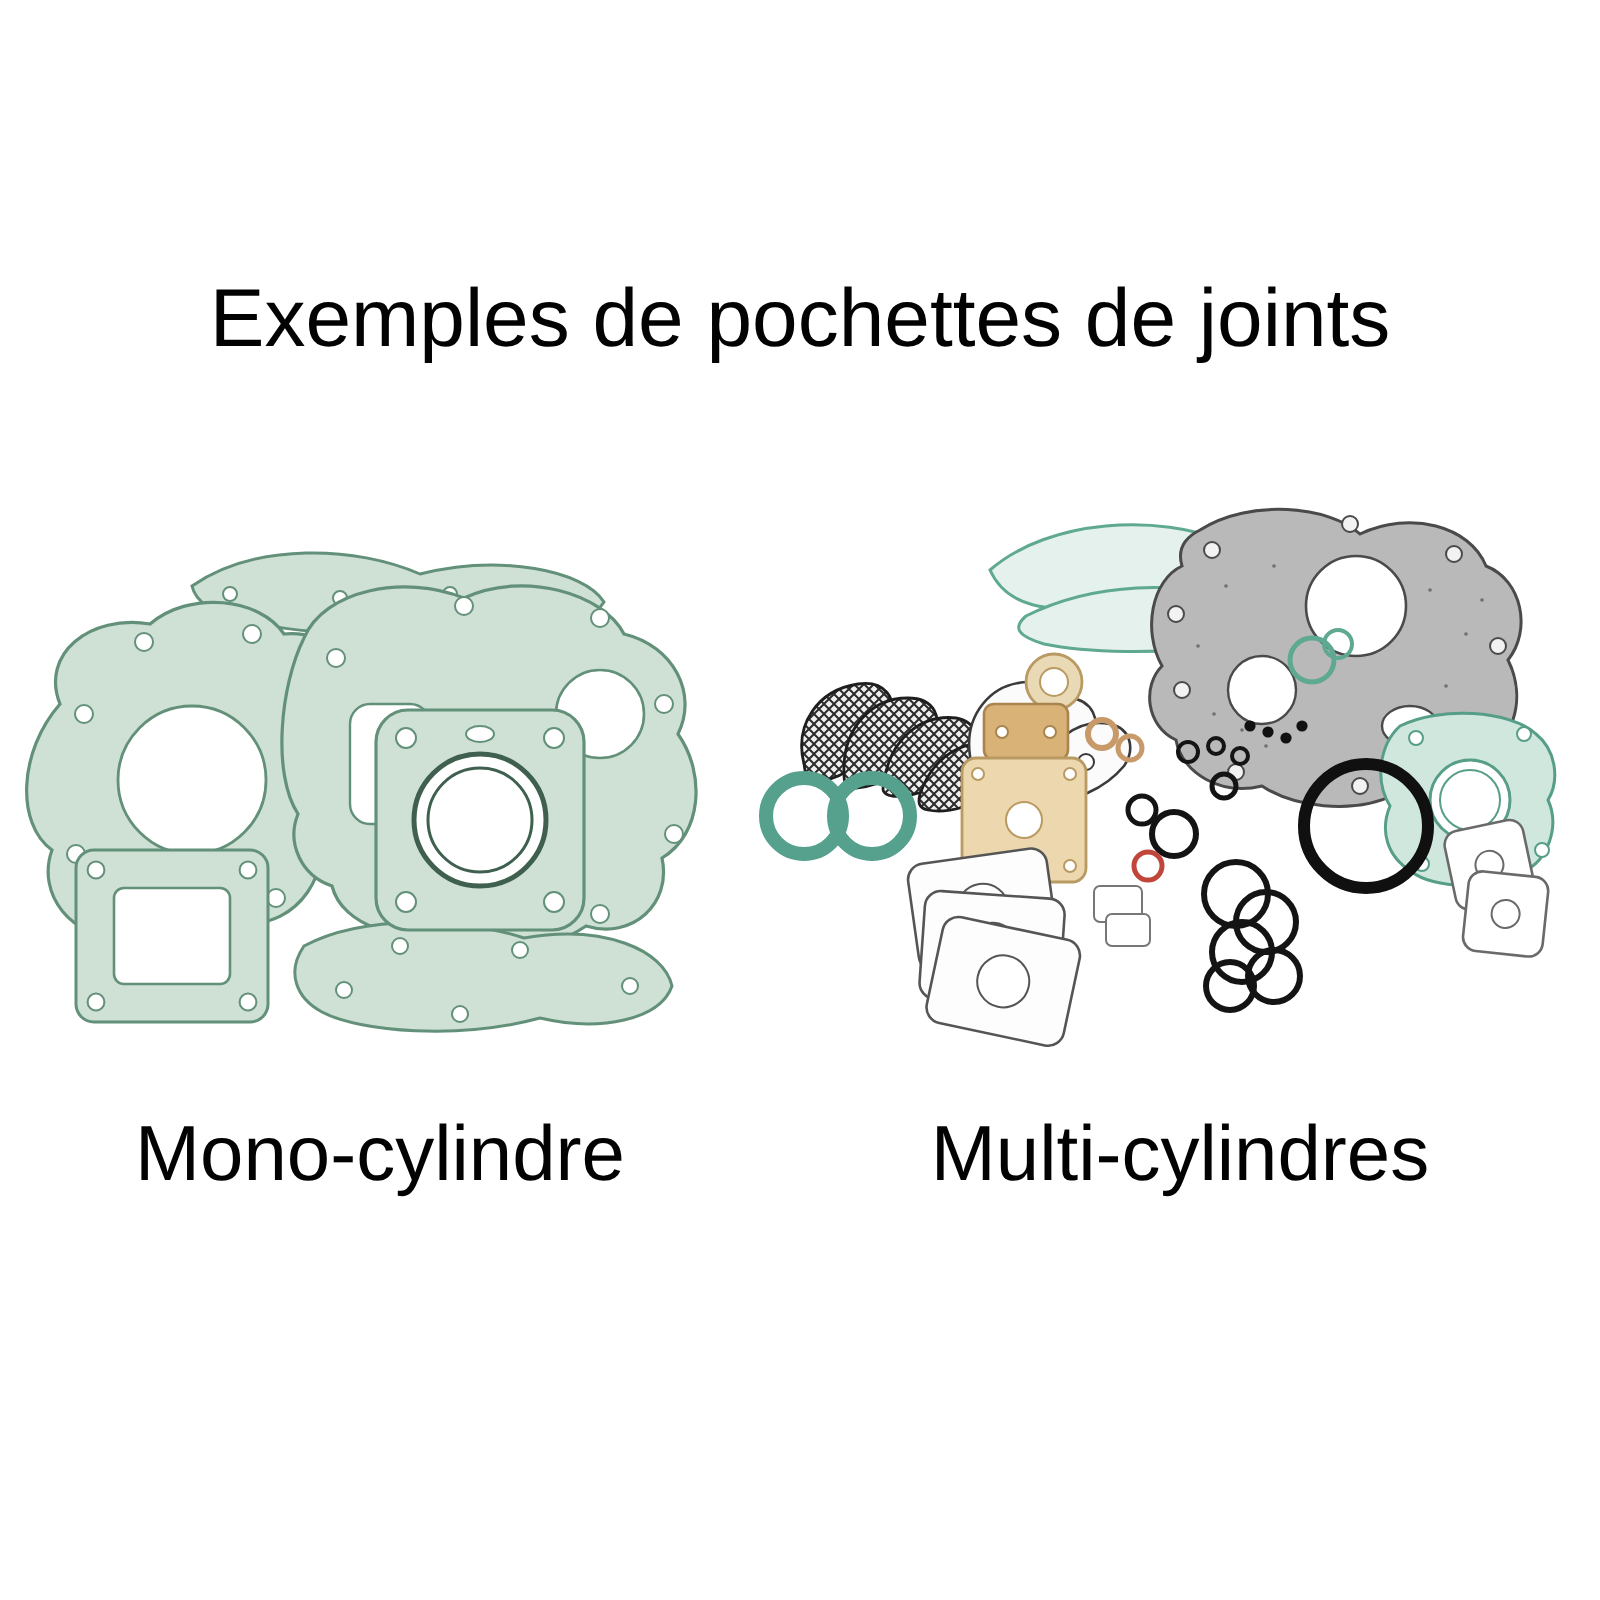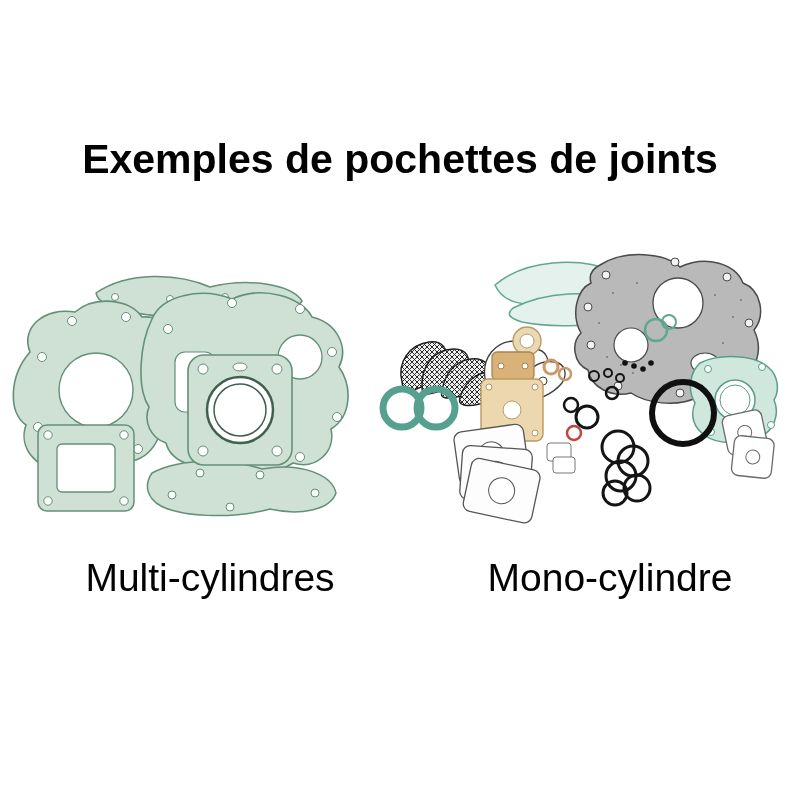--- a/index.html
+++ b/index.html
@@ -4,21 +4,21 @@
 <style>
   html, body { margin:0; padding:0; }
   body {
     width:800px; height:800px; background:#ffffff;
     font-family:"Liberation Sans", sans-serif;
   }
   .page { position:relative; width:800px; height:800px; background:#ffffff; overflow:hidden; }
   .title {
     position:absolute; top:136px; left:0; width:100%;
     margin:0; text-align:center;
-    font-size:41px; font-weight:700; color:#020202; line-height:1.17;
+    font-size:41px; font-weight:400; color:#020202; line-height:1.17;
   }
   .figure { position:absolute; top:245px; left:0; width:800px; height:320px; }
   svg.mono  { position:absolute; left:0;   top:12px; }
   svg.multi { position:absolute; left:375px; top:0; }
   .labels { position:absolute; top:556px; left:0; width:800px; display:flex; }
   .label { font-size:39px; font-weight:400; color:#020202; }
   .label-mono  { width:380px; text-align:center; }
   .label-multi { width:420px; text-align:center; }
 </style>
 </head>
@@ -251,17 +251,17 @@
         </g>
         <g transform="translate(360,190) rotate(6)">
           <rect width="40" height="40" rx="7" fill="#fff" stroke="#6a6a6a" stroke-width="1.3"></rect>
           <circle cx="20" cy="20" r="7" fill="#fff" stroke="#6a6a6a"></circle>
         </g>
       </g>
     </svg>
   </div>
 
   <div class="labels">
+    <div class="label label-mono">Mono-cylindre</div>
     <div class="label label-multi">Multi-cylindres</div>
-    <div class="label label-mono">Mono-cylindre</div>
   </div>
 
 </div>
 
 </body></html>

